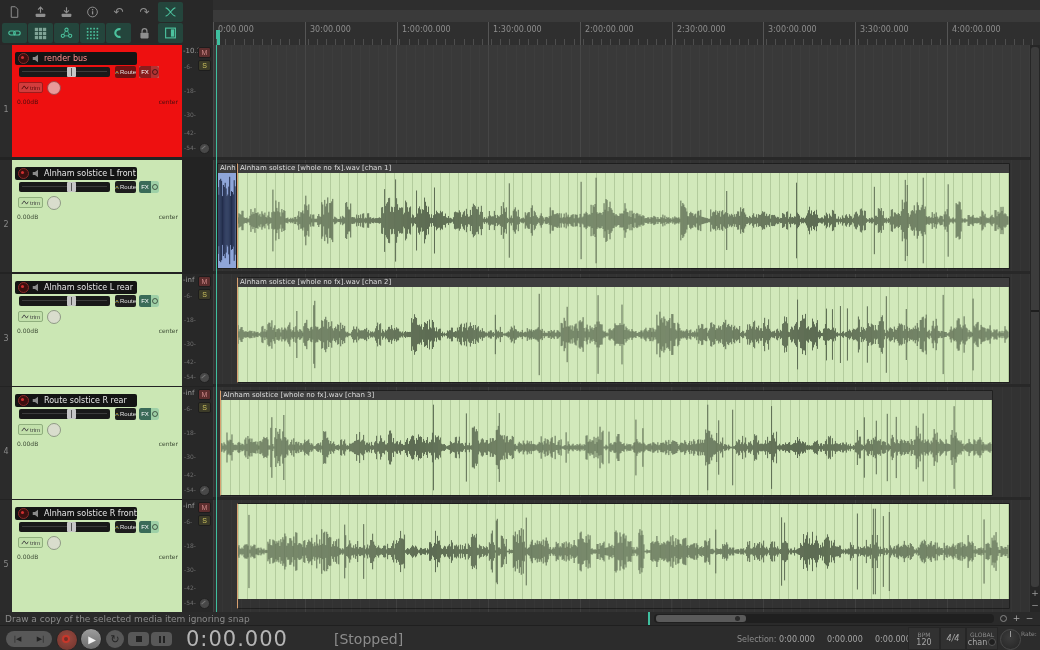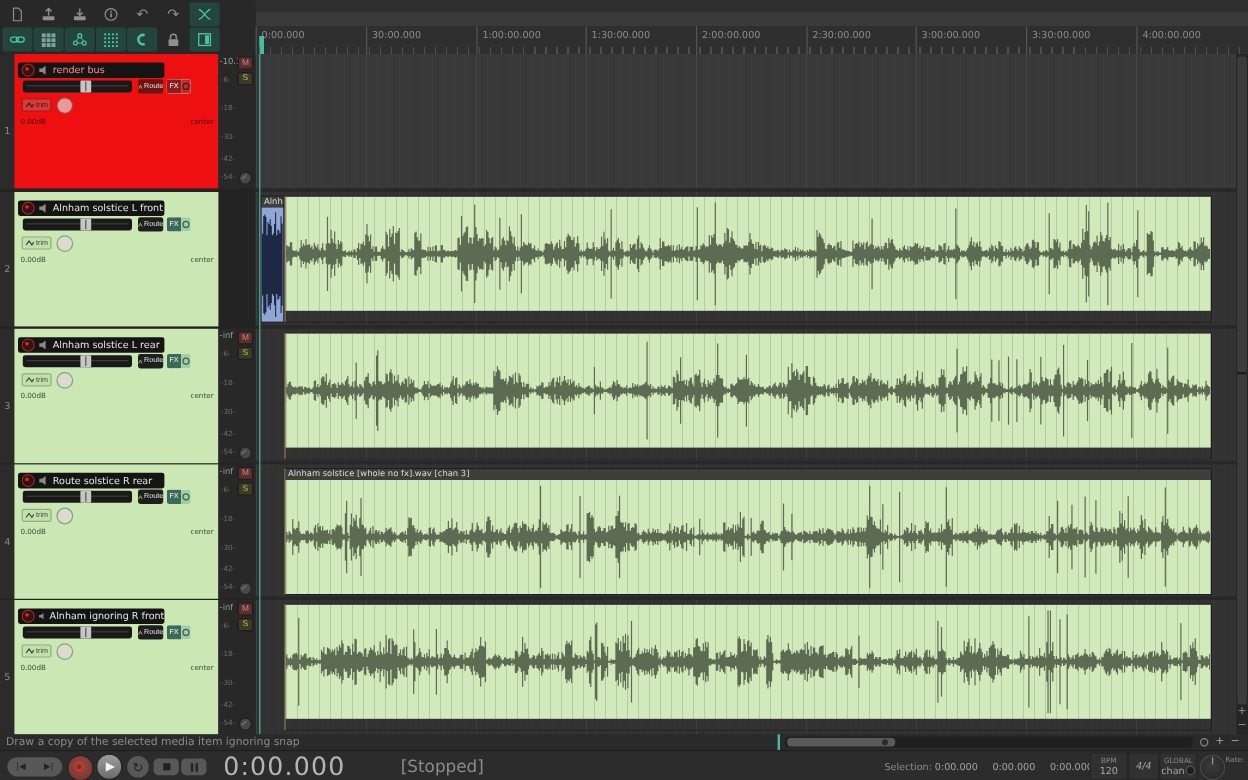--- a/index.html
+++ b/index.html
@@ -480,21 +480,21 @@
     <div class="track t-green" style="top:455px">
       <div class="gutter">
           <span>5</span>
         </div>
       <div class="panel">
         <div class="namebox">
           <span class="recarm"></span>
           <svg width="9" height="9" viewBox="0 0 12 12">
               <path d="M1 4h3l4-3v10L4 8H1z" fill="#8a8a8a"></path>
             </svg>
-          <span class="tname">Alnham ignoring R front</span>
+          <span class="tname">Alnham solstice R front</span>
         </div>
         <div class="vslider">
             <div class="vthumb"></div>
           </div>
         <button class="route">
           <svg width="7" height="9" viewBox="0 0 8 10">
               <path d="M1 8 4 2 7 8" fill="none" stroke="#e8c030" stroke-width="1.3"></path>
               <path d="M1 5h6" stroke="#4090e0" stroke-width="1"></path>
             </svg>
           <span>Route</span>
@@ -545,34 +545,36 @@
     <div class="item blue" style="left:4px;top:118px;width:20px">
       <div class="ilabel">Alnhar</div>
       <div class="ibody">
           <svg class="wave" viewBox="0 0 20 95" preserveAspectRatio="none">
             <path class="wvb" fill="none" d="M0 14.1V80.9M1 21.8V73.2M2 7.0V88.0M3 5.8V89.2M4 7.8V87.2M5 23.1V71.9M6 12.0V83.0M7 13.9V81.1M8 9.8V85.2M9 15.4V79.6M10 23.1V71.9M11 21.5V73.5M12 13.6V81.4M13 3.8V91.2M14 23.0V72.0M15 18.2V76.8M16 19.0V76.0M17 21.4V73.6M18 7.2V87.8M19 13.3V81.7"></path>
           </svg>
         </div>
     </div>
 
     <div class="item green" style="left:24px;top:118px;width:773px">
+      <div class="ilabel">Alnham solstice [whole no fx].wav [chan 1]</div>
       <div class="ibody">
           <svg class="wave" viewBox="0 0 773 95" preserveAspectRatio="none">
             <path class="wv" fill="none" d="M0 44.4V50.6M1 40.3V54.7M2 41.1V53.9M3 41.7V53.3M4 37.8V57.2M5 37.8V57.2M6 44.3V50.7M7 45.1V49.9M8 45.0V50.0M9 44.6V50.4M10 46.1V48.9M11 45.4V49.6M12 42.8V52.2M13 36.1V58.9M14 41.4V53.6M15 38.9V56.1M16 40.8V54.2M17 35.2V59.8M18 40.0V55.0M19 40.2V54.8M20 39.3V55.7M21 42.3V52.7M22 40.8V54.2M23 43.7V51.3M24 38.3V56.7M25 40.7V54.3M26 42.2V52.8M27 39.6V55.4M28 44.0V51.0M29 44.7V50.3M30 42.5V52.5M31 38.7V56.3M32 44.1V50.9M33 45.0V50.0M34 39.2V55.8M35 16.6V78.4M36 38.4V56.6M37 39.1V55.9M38 27.5V67.5M39 34.9V60.1M40 38.3V56.7M41 28.9V66.1M42 39.3V55.7M43 43.4V51.6M44 36.1V58.9M45 39.5V55.5M46 37.0V58.0M47 38.0V57.0M48 45.3V49.7M49 45.1V49.9M50 44.6V50.4M51 46.4V48.6M52 45.9V49.1M53 44.8V50.2M54 46.0V49.0M55 44.8V50.2M56 46.3V48.7M57 44.0V51.0M58 43.9V51.1M59 46.1V48.9M60 42.6V52.4M61 38.2V56.8M62 43.9V51.1M63 39.2V55.8M64 39.5V55.5M65 37.5V57.5M66 40.5V54.5M67 31.4V63.6M68 22.7V72.3M69 32.6V62.4M70 37.1V57.9M71 31.4V63.6M72 43.6V51.4M73 41.3V53.7M74 45.5V49.5M75 41.7V53.3M76 41.5V53.5M77 45.7V49.3M78 45.8V49.2M79 45.7V49.3M80 43.0V52.0M81 41.0V54.0M82 43.3V51.7M83 43.9V51.1M84 29.2V65.8M85 31.5V63.5M86 41.6V53.4M87 26.9V68.1M88 33.4V61.6M89 30.7V64.3M90 24.4V70.6M91 39.5V55.5M92 30.0V65.0M93 30.1V64.9M94 28.4V66.6M95 25.9V69.1M96 45.8V49.2M97 43.7V51.3M98 44.3V50.7M99 45.2V49.8M100 46.2V48.8M101 46.0V49.0M102 45.9V49.1M103 43.5V51.5M104 45.5V49.5M105 42.8V52.2M106 43.9V51.1M107 44.6V50.4M108 29.9V65.1M109 29.0V66.0M110 33.8V61.2M111 36.4V58.6M112 36.6V58.4M113 30.5V64.5M114 44.2V50.8M115 44.0V51.0M116 44.3V50.7M117 44.4V50.6M118 45.6V49.4M119 41.6V53.4M120 45.3V49.7M121 42.1V52.9M122 45.0V50.0M123 41.4V53.6M124 45.2V49.8M125 40.7V54.3M126 40.3V54.7M127 45.5V49.5M128 44.6V50.4M129 45.2V49.8M130 40.3V54.7M131 40.2V54.8M132 44.4V50.6M133 44.2V50.8M134 45.6V49.4M135 45.0V50.0M136 44.7V50.3M137 45.6V49.4M138 45.1V49.9M139 45.1V49.9M140 45.1V49.9M141 44.8V50.2M142 44.3V50.7M143 45.0V50.0M144 34.4V60.6M145 34.0V61.0M146 40.2V54.8M147 16.1V78.9M148 32.9V62.1M149 30.6V64.4M150 29.1V65.9M151 25.1V69.9M152 24.8V70.2M153 38.8V56.2M154 33.7V61.3M155 34.2V60.8M156 39.1V55.9M157 33.9V61.1M158 6.4V88.6M159 25.2V69.8M160 31.2V63.8M161 36.9V58.1M162 34.6V60.4M163 35.1V59.9M164 34.3V60.7M165 34.6V60.4M166 41.3V53.7M167 39.7V55.3M168 27.6V67.4M169 29.3V65.7M170 34.2V60.8M171 38.7V56.3M172 34.5V60.5M173 33.5V61.5M174 44.6V50.4M175 41.4V53.6M176 42.3V52.7M177 44.7V50.3M178 44.0V51.0M179 17.5V77.5M180 40.5V54.5M181 35.2V59.8M182 33.4V61.6M183 36.4V58.6M184 40.4V54.6M185 36.2V58.8M186 36.9V58.1M187 24.6V70.4M188 28.8V66.2M189 32.8V62.2M190 39.0V56.0M191 33.6V61.4M192 41.3V53.7M193 44.6V50.4M194 41.2V53.8M195 45.0V50.0M196 42.2V52.8M197 14.5V80.5M198 41.2V53.8M199 37.7V57.3M200 39.2V55.8M201 40.2V54.8M202 40.4V54.6M203 37.8V57.2M204 39.3V55.7M205 38.4V56.6M206 43.1V51.9M207 43.0V52.0M208 40.5V54.5M209 44.4V50.6M210 44.9V50.1M211 43.0V52.0M212 45.2V49.8M213 44.8V50.2M214 45.4V49.6M215 46.2V48.8M216 44.2V50.8M217 39.2V55.8M218 38.6V56.4M219 39.2V55.8M220 39.4V55.6M221 39.6V55.4M222 37.3V57.7M223 39.2V55.8M224 44.1V50.9M225 41.5V53.5M226 39.2V55.8M227 37.8V57.2M228 42.8V52.2M229 35.8V59.2M230 41.2V53.8M231 43.8V51.2M232 43.4V51.6M233 36.9V58.1M234 42.0V53.0M235 33.8V61.2M236 30.7V64.3M237 32.1V62.9M238 33.3V61.7M239 35.9V59.1M240 36.3V58.7M241 33.8V61.2M242 41.7V53.3M243 38.8V56.2M244 32.8V62.2M245 39.0V56.0M246 45.6V49.4M247 44.1V50.9M248 46.0V49.0M249 44.6V50.4M250 45.4V49.6M251 43.3V51.7M252 38.0V57.0M253 42.5V52.5M254 43.6V51.4M255 43.3V51.7M256 43.3V51.7M257 37.9V57.1M258 41.9V53.1M259 45.0V50.0M260 41.9V53.1M261 43.2V51.8M262 43.6V51.4M263 42.1V52.9M264 33.1V61.9M265 41.1V53.9M266 29.2V65.8M267 35.4V59.6M268 38.9V56.1M269 34.3V60.7M270 44.8V50.2M271 45.8V49.2M272 10.3V84.7M273 44.6V50.4M274 42.5V52.5M275 45.2V49.8M276 37.8V57.2M277 36.3V58.7M278 34.3V60.7M279 38.4V56.6M280 43.4V51.6M281 36.8V58.2M282 43.9V51.1M283 46.2V48.8M284 45.3V49.7M285 45.3V49.7M286 44.6V50.4M287 45.6V49.4M288 39.3V55.7M289 42.4V52.6M290 40.3V54.7M291 39.2V55.8M292 39.1V55.9M293 44.1V50.9M294 34.9V60.1M295 32.3V62.7M296 43.1V51.9M297 37.8V57.2M298 39.3V55.7M299 42.3V52.7M300 43.9V51.1M301 45.5V49.5M302 44.8V50.2M303 42.6V52.4M304 40.3V54.7M305 43.1V51.9M306 44.5V50.5M307 46.6V48.4M308 44.4V50.6M309 43.9V51.1M310 44.1V50.9M311 45.1V49.9M312 43.2V51.8M313 34.4V60.6M314 42.7V52.3M315 37.3V57.7M316 37.3V57.7M317 41.3V53.7M318 41.2V53.8M319 40.9V54.1M320 40.0V55.0M321 41.4V53.6M322 40.1V54.9M323 44.7V50.3M324 40.4V54.6M325 45.2V49.8M326 44.1V50.9M327 40.6V54.4M328 44.5V50.5M329 39.6V55.4M330 43.6V51.4M331 41.6V53.4M332 44.4V50.6M333 43.9V51.1M334 42.3V52.7M335 41.7V53.3M336 41.2V53.8M337 45.3V49.7M338 41.4V53.6M339 41.8V53.2M340 41.7V53.3M341 45.2V49.8M342 44.4V50.6M343 40.9V54.1M344 8.8V86.2M345 44.4V50.6M346 43.5V51.5M347 40.6V54.4M348 40.6V54.4M349 38.8V56.2M350 40.2V54.8M351 42.1V52.9M352 41.3V53.7M353 41.6V53.4M354 31.8V63.2M355 39.9V55.1M356 32.2V62.8M357 33.9V61.1M358 31.0V64.0M359 4.7V90.3M360 39.2V55.8M361 40.9V54.1M362 39.8V55.2M363 39.6V55.4M364 40.0V55.0M365 41.7V53.3M366 39.0V56.0M367 30.2V64.8M368 36.7V58.3M369 26.0V69.0M370 27.1V67.9M371 38.2V56.8M372 34.0V61.0M373 28.7V66.3M374 35.2V59.8M375 36.8V58.2M376 39.8V55.2M377 40.1V54.9M378 42.4V52.6M379 41.0V54.0M380 42.2V52.8M381 43.0V52.0M382 43.0V52.0M383 40.4V54.6M384 40.9V54.1M385 40.2V54.8M386 40.9V54.1M387 37.7V57.3M388 30.2V64.8M389 35.6V59.4M390 39.0V56.0M391 39.3V55.7M392 43.3V51.7M393 37.7V57.3M394 44.0V51.0M395 37.7V57.3M396 41.0V54.0M397 39.9V55.1M398 45.3V49.7M399 40.9V54.1M400 39.9V55.1M401 40.7V54.3M402 42.6V52.4M403 41.3V53.7M404 43.2V51.8M405 43.5V51.5M406 42.2V52.8M407 42.9V52.1M408 45.4V49.6M409 45.0V50.0M410 45.1V49.9M411 44.2V50.8M412 44.5V50.5M413 46.0V49.0M414 44.2V50.8M415 44.4V50.6M416 44.7V50.3M417 42.9V52.1M418 43.5V51.5M419 44.2V50.8M420 46.2V48.8M421 44.0V51.0M422 45.8V49.2M423 45.9V49.1M424 44.1V50.9M425 44.6V50.4M426 41.6V53.4M427 45.2V49.8M428 42.5V52.5M429 46.0V49.0M430 43.9V51.1M431 45.0V50.0M432 44.2V50.8M433 45.7V49.3M434 45.2V49.8M435 46.5V48.5M436 44.3V50.7M437 45.6V49.4M438 43.4V51.6M439 44.5V50.5M440 44.5V50.5M441 45.2V49.8M442 44.3V50.7M443 45.7V49.3M444 27.6V67.4M445 33.2V61.8M446 30.0V65.0M447 31.5V63.5M448 34.0V61.0M449 35.3V59.7M450 38.5V56.5M451 43.1V51.9M452 43.4V51.6M453 40.1V54.9M454 38.8V56.2M455 40.1V54.9M456 40.3V54.7M457 42.9V52.1M458 41.4V53.6M459 40.6V54.4M460 44.5V50.5M461 38.3V56.7M462 37.7V57.3M463 42.5V52.5M464 36.9V58.1M465 43.7V51.3M466 44.0V51.0M467 44.2V50.8M468 44.7V50.3M469 44.8V50.2M470 45.2V49.8M471 45.2V49.8M472 46.0V49.0M473 45.7V49.3M474 36.4V58.6M475 43.2V51.8M476 39.4V55.6M477 38.5V56.5M478 39.1V55.9M479 37.3V57.7M480 41.9V53.1M481 38.3V56.7M482 40.0V55.0M483 37.8V57.2M484 43.7V51.3M485 38.4V56.6M486 37.1V57.9M487 41.5V53.5M488 40.5V54.5M489 39.2V55.8M490 18.0V77.0M491 40.1V54.9M492 43.6V51.4M493 41.4V53.6M494 42.6V52.4M495 40.8V54.2M496 42.1V52.9M497 44.1V50.9M498 41.2V53.8M499 43.7V51.3M500 40.9V54.1M501 38.3V56.7M502 38.5V56.5M503 42.9V52.1M504 34.3V60.7M505 38.6V56.4M506 36.0V59.0M507 35.2V59.8M508 39.5V55.5M509 41.5V53.5M510 44.0V51.0M511 44.1V50.9M512 45.1V49.9M513 42.9V52.1M514 44.1V50.9M515 44.9V50.1M516 42.1V52.9M517 40.3V54.7M518 43.6V51.4M519 44.1V50.9M520 41.3V53.7M521 44.7V50.3M522 41.1V53.9M523 42.0V53.0M524 41.9V53.1M525 40.7V54.3M526 38.2V56.8M527 39.3V55.7M528 38.8V56.2M529 42.9V52.1M530 40.7V54.3M531 43.2V51.8M532 42.7V52.3M533 41.1V53.9M534 45.6V49.4M535 42.1V52.9M536 41.9V53.1M537 42.1V52.9M538 41.9V53.1M539 43.5V51.5M540 44.7V50.3M541 43.8V51.2M542 44.2V50.8M543 45.8V49.2M544 44.9V50.1M545 45.0V50.0M546 40.0V55.0M547 40.7V54.3M548 41.4V53.6M549 44.1V50.9M550 38.9V56.1M551 38.4V56.6M552 45.7V49.3M553 43.9V51.1M554 40.7V54.3M555 44.3V50.7M556 44.0V51.0M557 44.7V50.3M558 43.3V51.7M559 43.7V51.3M560 9.7V85.3M561 39.7V55.3M562 41.0V54.0M563 42.5V52.5M564 45.9V49.1M565 44.4V50.6M566 45.1V49.9M567 44.7V50.3M568 45.7V49.3M569 44.6V50.4M570 42.6V52.4M571 40.3V54.7M572 37.2V57.8M573 33.7V61.3M574 40.6V54.4M575 37.4V57.6M576 42.1V52.9M577 39.0V56.0M578 37.8V57.2M579 41.3V53.7M580 36.8V58.2M581 41.8V53.2M582 44.9V50.1M583 45.4V49.6M584 45.2V49.8M585 44.4V50.6M586 44.4V50.6M587 45.6V49.4M588 42.3V52.7M589 43.2V51.8M590 39.7V55.3M591 41.3V53.7M592 45.2V49.8M593 40.6V54.4M594 42.6V52.4M595 43.7V51.3M596 36.9V58.1M597 37.6V57.4M598 40.8V54.2M599 40.9V54.1M600 45.7V49.3M601 45.7V49.3M602 43.4V51.6M603 46.2V48.8M604 44.5V50.5M605 45.9V49.1M606 42.4V52.6M607 44.6V50.4M608 45.1V49.9M609 42.4V52.6M610 41.3V53.7M611 43.5V51.5M612 45.0V50.0M613 41.2V53.8M614 42.8V52.2M615 43.4V51.6M616 45.8V49.2M617 44.7V50.3M618 41.4V53.6M619 39.3V55.7M620 38.6V56.4M621 40.7V54.3M622 43.4V51.6M623 42.2V52.8M624 36.3V58.7M625 35.5V59.5M626 37.6V57.4M627 42.5V52.5M628 37.6V57.4M629 37.9V57.1M630 45.1V49.9M631 46.2V48.8M632 46.5V48.5M633 45.0V50.0M634 45.8V49.2M635 44.6V50.4M636 44.6V50.4M637 45.8V49.2M638 13.8V81.2M639 42.8V52.2M640 42.8V52.2M641 44.0V51.0M642 35.2V59.8M643 35.8V59.2M644 37.7V57.3M645 35.1V59.9M646 42.2V52.8M647 38.1V56.9M648 45.1V49.9M649 45.6V49.4M650 44.7V50.3M651 46.4V48.6M652 45.0V50.0M653 45.7V49.3M654 43.4V51.6M655 36.8V58.2M656 36.1V58.9M657 43.5V51.5M658 39.4V55.6M659 39.7V55.3M660 41.2V53.8M661 41.5V53.5M662 40.0V55.0M663 41.0V54.0M664 42.8V52.2M665 38.2V56.8M666 26.7V68.3M667 36.0V59.0M668 29.4V65.6M669 6.9V88.1M670 28.6V66.4M671 12.0V83.0M672 40.1V54.9M673 43.8V51.2M674 41.6V53.4M675 38.2V56.8M676 37.0V58.0M677 38.2V56.8M678 32.3V62.7M679 40.5V54.5M680 37.3V57.7M681 29.3V65.7M682 32.2V62.8M683 36.8V58.2M684 37.2V57.8M685 34.4V60.6M686 31.9V63.1M687 4.7V90.3M688 36.0V59.0M689 33.5V61.5M690 43.2V51.8M691 44.2V50.8M692 43.7V51.3M693 43.2V51.8M694 44.8V50.2M695 44.3V50.7M696 39.1V55.9M697 44.9V50.1M698 40.8V54.2M699 43.9V51.1M700 39.4V55.6M701 43.6V51.4M702 45.7V49.3M703 44.4V50.6M704 42.7V52.3M705 42.9V52.1M706 43.2V51.8M707 46.3V48.7M708 41.4V53.6M709 38.4V56.6M710 41.3V53.7M711 36.1V58.9M712 11.3V83.7M713 43.4V51.6M714 45.5V49.5M715 46.2V48.8M716 45.3V49.7M717 44.4V50.6M718 46.3V48.7M719 45.5V49.5M720 30.1V64.9M721 31.3V63.7M722 31.5V63.5M723 28.5V66.5M724 29.2V65.8M725 36.5V58.5M726 45.3V49.7M727 46.4V48.6M728 45.5V49.5M729 45.4V49.6M730 46.4V48.6M731 46.4V48.6M732 42.1V52.9M733 42.0V53.0M734 43.7V51.3M735 44.2V50.8M736 43.2V51.8M737 41.9V53.1M738 44.6V50.4M739 45.0V50.0M740 44.7V50.3M741 44.6V50.4M742 44.9V50.1M743 45.3V49.7M744 43.3V51.7M745 43.9V51.1M746 37.5V57.5M747 38.7V56.3M748 42.5V52.5M749 40.8V54.2M750 44.4V50.6M751 45.2V49.8M752 44.8V50.2M753 45.5V49.5M754 44.3V50.7M755 43.2V51.8M756 41.8V53.2M757 44.1V50.9M758 44.7V50.3M759 37.1V57.9M760 37.2V57.8M761 43.2V51.8M762 38.7V56.3M763 41.0V54.0M764 39.6V55.4M765 33.9V61.1M766 37.9V57.1M767 33.8V61.2M768 41.3V53.7M769 40.3V54.7M770 41.3V53.7M771 43.2V51.8M772 43.4V51.6"></path>
           </svg>
         </div>
     </div>
     <div class="item green" style="left:24px;top:232px;width:773px">
+      <div class="ilabel">Alnham solstice [whole no fx].wav [chan 2]</div>
       <div class="ibody">
           <svg class="wave" viewBox="0 0 773 95" preserveAspectRatio="none">
             <path class="wv" fill="none" d="M0 38.2V56.8M1 44.4V50.6M2 42.1V52.9M3 40.3V54.7M4 40.0V55.0M5 43.0V52.0M6 44.5V50.5M7 44.7V50.3M8 44.1V50.9M9 45.0V50.0M10 45.0V50.0M11 44.3V50.7M12 43.6V51.4M13 44.2V50.8M14 43.9V51.1M15 46.2V48.8M16 44.3V50.7M17 44.5V50.5M18 45.6V49.4M19 45.1V49.9M20 44.9V50.1M21 46.4V48.6M22 46.2V48.8M23 44.8V50.2M24 39.6V55.4M25 38.9V56.1M26 44.5V50.5M27 41.9V53.1M28 44.7V50.3M29 43.2V51.8M30 37.2V57.8M31 35.6V59.4M32 35.9V59.1M33 39.7V55.3M34 33.3V61.7M35 42.9V52.1M36 40.8V54.2M37 38.3V56.7M38 44.9V50.1M39 42.2V52.8M40 42.1V52.9M41 41.2V53.8M42 42.4V52.6M43 45.4V49.6M44 40.5V54.5M45 42.9V52.1M46 42.6V52.4M47 40.6V54.4M48 41.7V53.3M49 43.3V51.7M50 39.6V55.4M51 37.8V57.2M52 35.4V59.6M53 42.3V52.7M54 44.5V50.5M55 43.2V51.8M56 40.2V54.8M57 44.8V50.2M58 39.2V55.8M59 24.0V71.0M60 43.4V51.6M61 44.9V50.1M62 42.1V52.9M63 42.7V52.3M64 44.0V51.0M65 45.5V49.5M66 39.2V55.8M67 36.2V58.8M68 35.8V59.2M69 32.8V62.2M70 41.0V54.0M71 41.9V53.1M72 43.8V51.2M73 40.4V54.6M74 39.8V55.2M75 42.4V52.6M76 18.2V76.8M77 13.8V81.2M78 39.3V55.7M79 40.2V54.8M80 39.8V55.2M81 42.5V52.5M82 41.8V53.2M83 40.9V54.1M84 33.2V61.8M85 34.0V61.0M86 39.7V55.3M87 32.2V62.8M88 29.8V65.2M89 33.2V61.8M90 41.6V53.4M91 35.0V60.0M92 39.9V55.1M93 39.1V55.9M94 34.3V60.7M95 41.4V53.6M96 43.5V51.5M97 41.0V54.0M98 39.6V55.4M99 41.8V53.2M100 37.3V57.7M101 38.0V57.0M102 44.2V50.8M103 35.7V59.3M104 42.0V53.0M105 37.9V57.1M106 40.9V54.1M107 38.9V56.1M108 44.5V50.5M109 45.5V49.5M110 44.8V50.2M111 46.1V48.9M112 46.4V48.6M113 46.6V48.4M114 44.8V50.2M115 42.9V52.1M116 39.4V55.6M117 41.9V53.1M118 42.4V52.6M119 39.6V55.4M120 45.5V49.5M121 41.7V53.3M122 43.2V51.8M123 43.6V51.4M124 43.3V51.7M125 43.4V51.6M126 43.2V51.8M127 41.9V53.1M128 42.3V52.7M129 40.9V54.1M130 44.7V50.3M131 42.9V52.1M132 46.3V48.7M133 44.3V50.7M134 45.1V49.9M135 44.4V50.6M136 45.5V49.5M137 44.5V50.5M138 41.3V53.7M139 39.1V55.9M140 35.6V59.4M141 43.1V51.9M142 37.2V57.8M143 36.3V58.7M144 45.7V49.3M145 42.3V52.7M146 44.1V50.9M147 45.4V49.6M148 42.7V52.3M149 43.8V51.2M150 42.5V52.5M151 39.9V55.1M152 39.8V55.2M153 42.1V52.9M154 38.1V56.9M155 41.6V53.4M156 43.2V51.8M157 41.0V54.0M158 42.7V52.3M159 40.3V54.7M160 41.6V53.4M161 41.7V53.3M162 44.4V50.6M163 44.5V50.5M164 45.6V49.4M165 44.5V50.5M166 46.4V48.6M167 45.0V50.0M168 44.0V51.0M169 45.2V49.8M170 44.8V50.2M171 45.0V50.0M172 44.9V50.1M173 44.9V50.1M174 31.1V63.9M175 35.6V59.4M176 32.1V62.9M177 27.2V67.8M178 30.1V64.9M179 31.0V64.0M180 37.8V57.2M181 38.2V56.8M182 37.6V57.4M183 39.4V55.6M184 37.2V57.8M185 42.5V52.5M186 40.0V55.0M187 35.1V59.9M188 35.9V59.1M189 36.8V58.2M190 34.0V61.0M191 42.3V52.7M192 32.5V62.5M193 40.4V54.6M194 41.4V53.6M195 33.0V62.0M196 34.9V60.1M197 40.6V54.4M198 44.2V50.8M199 40.3V54.7M200 44.4V50.6M201 42.3V52.7M202 41.7V53.3M203 41.7V53.3M204 46.0V49.0M205 44.6V50.4M206 46.4V48.6M207 45.5V49.5M208 46.7V48.3M209 46.1V48.9M210 43.4V51.6M211 44.3V50.7M212 43.1V51.9M213 43.3V51.7M214 40.6V54.4M215 40.7V54.3M216 45.2V49.8M217 44.9V50.1M218 44.0V51.0M219 44.4V50.6M220 40.6V54.4M221 43.3V51.7M222 40.0V55.0M223 37.7V57.3M224 36.6V58.4M225 44.5V50.5M226 40.1V54.9M227 36.6V58.4M228 40.8V54.2M229 35.6V59.4M230 43.2V51.8M231 40.4V54.6M232 39.2V55.8M233 35.4V59.6M234 39.0V56.0M235 41.1V53.9M236 38.0V57.0M237 43.1V51.9M238 38.0V57.0M239 41.6V53.4M240 40.3V54.7M241 39.2V55.8M242 44.3V50.7M243 42.9V52.1M244 44.7V50.3M245 41.2V53.8M246 44.2V50.8M247 44.3V50.7M248 45.5V49.5M249 45.4V49.6M250 46.2V48.8M251 44.5V50.5M252 44.6V50.4M253 43.4V51.6M254 43.4V51.6M255 45.6V49.4M256 45.0V50.0M257 46.4V48.6M258 27.8V67.2M259 42.6V52.4M260 44.5V50.5M261 43.7V51.3M262 45.2V49.8M263 39.9V55.1M264 45.0V50.0M265 44.9V50.1M266 46.6V48.4M267 46.4V48.6M268 46.3V48.7M269 45.8V49.2M270 45.3V49.7M271 44.3V50.7M272 45.2V49.8M273 42.4V52.6M274 39.5V55.5M275 40.7V54.3M276 43.5V51.5M277 38.6V56.4M278 42.1V52.9M279 42.5V52.5M280 44.4V50.6M281 44.2V50.8M282 45.5V49.5M283 44.7V50.3M284 45.1V49.9M285 42.9V52.1M286 45.9V49.1M287 45.2V49.8M288 44.7V50.3M289 45.3V49.7M290 41.1V53.9M291 44.4V50.6M292 42.3V52.7M293 43.6V51.4M294 42.3V52.7M295 44.5V50.5M296 43.0V52.0M297 43.5V51.5M298 42.6V52.4M299 42.4V52.6M300 41.5V53.5M301 40.2V54.8M302 6.8V88.2M303 42.7V52.3M304 43.7V51.3M305 41.9V53.1M306 46.0V49.0M307 43.8V51.2M308 45.7V49.3M309 45.7V49.3M310 46.1V48.9M311 44.2V50.8M312 44.1V50.9M313 45.7V49.3M314 43.0V52.0M315 44.5V50.5M316 44.2V50.8M317 42.9V52.1M318 45.8V49.2M319 45.4V49.6M320 43.2V51.8M321 43.6V51.4M322 44.8V50.2M323 45.5V49.5M324 35.9V59.1M325 36.3V58.7M326 40.7V54.3M327 30.8V64.2M328 33.8V61.2M329 39.6V55.4M330 19.8V75.2M331 39.4V55.6M332 39.6V55.4M333 38.4V56.6M334 42.5V52.5M335 38.4V56.6M336 43.8V51.2M337 39.4V55.6M338 37.3V57.7M339 36.5V58.5M340 41.5V53.5M341 43.9V51.1M342 34.4V60.6M343 33.2V61.8M344 35.3V59.7M345 34.4V60.6M346 30.2V64.8M347 41.0V54.0M348 44.4V50.6M349 40.6V54.4M350 37.6V57.4M351 42.3V52.7M352 44.6V50.4M353 38.7V56.3M354 41.5V53.5M355 40.3V54.7M356 42.8V52.2M357 41.0V54.0M358 37.4V57.6M359 40.0V55.0M360 34.6V60.4M361 8.2V86.8M362 34.5V60.5M363 37.1V57.9M364 37.5V57.5M365 37.4V57.6M366 43.7V51.3M367 45.0V50.0M368 44.2V50.8M369 45.9V49.1M370 45.5V49.5M371 46.3V48.7M372 42.3V52.7M373 41.5V53.5M374 43.1V51.9M375 43.6V51.4M376 42.3V52.7M377 41.1V53.9M378 36.4V58.6M379 38.1V56.9M380 38.4V56.6M381 38.3V56.7M382 38.1V56.9M383 36.1V58.9M384 38.0V57.0M385 17.6V77.4M386 38.0V57.0M387 36.8V58.2M388 43.0V52.0M389 39.5V55.5M390 41.1V53.9M391 43.3V51.7M392 42.3V52.7M393 44.2V50.8M394 44.6V50.4M395 42.1V52.9M396 43.9V51.1M397 44.8V50.2M398 44.6V50.4M399 44.0V51.0M400 46.0V49.0M401 45.9V49.1M402 44.8V50.2M403 45.0V50.0M404 43.5V51.5M405 43.5V51.5M406 45.4V49.6M407 43.4V51.6M408 42.1V52.9M409 40.7V54.3M410 43.6V51.4M411 44.7V50.3M412 43.1V51.9M413 40.8V54.2M414 41.1V53.9M415 44.8V50.2M416 40.7V54.3M417 42.2V52.8M418 44.6V50.4M419 42.5V52.5M420 27.7V67.3M421 38.4V56.6M422 38.8V56.2M423 24.7V70.3M424 32.5V62.5M425 30.9V64.1M426 35.5V59.5M427 29.5V65.5M428 31.8V63.2M429 38.7V56.3M430 33.8V61.2M431 34.8V60.2M432 33.1V61.9M433 31.1V63.9M434 41.2V53.8M435 27.0V68.0M436 27.1V67.9M437 35.9V59.1M438 36.1V58.9M439 42.5V52.5M440 43.7V51.3M441 35.7V59.3M442 37.1V57.9M443 41.1V53.9M444 43.6V51.4M445 43.4V51.6M446 44.5V50.5M447 43.7V51.3M448 44.7V50.3M449 43.6V51.4M450 42.1V52.9M451 43.5V51.5M452 46.0V49.0M453 43.3V51.7M454 42.5V52.5M455 46.0V49.0M456 44.9V50.1M457 45.4V49.6M458 43.7V51.3M459 45.4V49.6M460 41.8V53.2M461 45.3V49.7M462 38.3V56.7M463 41.7V53.3M464 40.9V54.1M465 36.9V58.1M466 37.3V57.7M467 42.1V52.9M468 41.7V53.3M469 40.9V54.1M470 40.8V54.2M471 45.7V49.3M472 43.5V51.5M473 41.6V53.4M474 35.8V59.2M475 35.4V59.6M476 40.1V54.9M477 37.1V57.9M478 38.0V57.0M479 43.0V52.0M480 41.2V53.8M481 41.6V53.4M482 38.5V56.5M483 40.5V54.5M484 39.1V55.9M485 42.7V52.3M486 37.7V57.3M487 35.0V60.0M488 36.0V59.0M489 32.8V62.2M490 40.2V54.8M491 37.8V57.2M492 36.9V58.1M493 39.1V55.9M494 39.9V55.1M495 37.8V57.2M496 43.3V51.7M497 40.0V55.0M498 38.7V56.3M499 42.2V52.8M500 40.7V54.3M501 41.9V53.1M502 42.7V52.3M503 39.0V56.0M504 46.0V49.0M505 45.0V50.0M506 43.7V51.3M507 44.2V50.8M508 46.3V48.7M509 45.6V49.4M510 42.8V52.2M511 37.4V57.6M512 42.9V52.1M513 37.2V57.8M514 39.2V55.8M515 41.6V53.4M516 39.7V55.3M517 35.0V60.0M518 33.7V61.3M519 42.5V52.5M520 39.9V55.1M521 41.1V53.9M522 38.6V56.4M523 43.4V51.6M524 41.2V53.8M525 41.3V53.7M526 44.0V51.0M527 36.0V59.0M528 30.8V64.2M529 39.5V55.5M530 41.7V53.3M531 38.1V56.9M532 32.3V62.7M533 41.8V53.2M534 43.7V51.3M535 45.1V49.9M536 44.4V50.6M537 44.3V50.7M538 43.7V51.3M539 45.8V49.2M540 42.5V52.5M541 41.7V53.3M542 43.9V51.1M543 45.6V49.4M544 42.9V52.1M545 44.1V50.9M546 36.8V58.2M547 36.1V58.9M548 29.4V65.6M549 34.5V60.5M550 30.1V64.9M551 36.3V58.7M552 44.8V50.2M553 45.2V49.8M554 42.2V52.8M555 39.6V55.4M556 40.5V54.5M557 42.7V52.3M558 38.7V56.3M559 36.8V58.2M560 35.2V59.8M561 12.6V82.4M562 42.5V52.5M563 40.2V54.8M564 34.0V61.0M565 33.6V61.4M566 27.9V67.1M567 31.7V63.3M568 31.5V63.5M569 26.9V68.1M570 41.3V53.7M571 40.3V54.7M572 39.3V55.7M573 42.5V52.5M574 40.9V54.1M575 40.3V54.7M576 31.6V63.4M577 34.6V60.4M578 37.3V57.7M579 39.6V55.4M580 36.0V59.0M581 33.1V61.9M582 44.7V50.3M583 42.9V52.1M584 44.3V50.7M585 46.0V49.0M586 45.8V49.2M587 41.8V53.2M588 41.3V53.7M589 37.0V58.0M590 21.6V73.4M591 41.6V53.4M592 41.2V53.8M593 41.8V53.2M594 43.0V52.0M595 42.6V52.4M596 22.2V72.8M597 40.6V54.4M598 43.6V51.4M599 41.3V53.7M600 45.7V49.3M601 45.1V49.9M602 46.4V48.6M603 46.3V48.7M604 19.0V76.0M605 46.0V49.0M606 44.8V50.2M607 44.1V50.9M608 46.3V48.7M609 45.3V49.7M610 44.9V50.1M611 21.4V73.6M612 43.9V51.1M613 42.4V52.6M614 43.7V51.3M615 45.4V49.6M616 43.0V52.0M617 41.7V53.3M618 42.2V52.8M619 42.7V52.3M620 41.7V53.3M621 40.6V54.4M622 29.5V65.5M623 32.5V62.5M624 45.0V50.0M625 39.9V55.1M626 42.9V52.1M627 40.4V54.6M628 42.1V52.9M629 43.5V51.5M630 41.1V53.9M631 19.3V75.7M632 36.2V58.8M633 39.2V55.8M634 39.9V55.1M635 36.6V58.4M636 37.4V57.6M637 38.2V56.8M638 43.3V51.7M639 38.0V57.0M640 42.5V52.5M641 43.3V51.7M642 38.0V57.0M643 34.3V60.7M644 34.1V60.9M645 30.0V65.0M646 28.3V66.7M647 34.3V60.7M648 42.7V52.3M649 45.9V49.1M650 9.2V85.8M651 43.3V51.7M652 44.4V50.6M653 41.5V53.5M654 40.4V54.6M655 41.3V53.7M656 42.0V53.0M657 44.7V50.3M658 39.6V55.4M659 42.5V52.5M660 43.0V52.0M661 41.1V53.9M662 39.2V55.8M663 36.4V58.6M664 37.6V57.4M665 36.6V58.4M666 37.7V57.3M667 43.8V51.2M668 38.2V56.8M669 42.1V52.9M670 22.0V73.0M671 39.6V55.4M672 44.1V50.9M673 40.9V54.1M674 42.7V52.3M675 42.1V52.9M676 42.4V52.6M677 40.6V54.4M678 42.0V53.0M679 38.7V56.3M680 41.8V53.2M681 36.0V59.0M682 40.5V54.5M683 44.1V50.9M684 33.0V62.0M685 32.9V62.1M686 30.3V64.7M687 29.7V65.3M688 40.6V54.4M689 31.4V63.6M690 27.6V67.4M691 44.9V50.1M692 43.9V51.1M693 42.8V52.2M694 46.3V48.7M695 44.2V50.8M696 38.7V56.3M697 33.8V61.2M698 41.5V53.5M699 39.3V55.7M700 31.8V63.2M701 38.6V56.4M702 43.8V51.2M703 44.1V50.9M704 45.6V49.4M705 43.9V51.1M706 44.1V50.9M707 7.9V87.1M708 44.7V50.3M709 45.0V50.0M710 45.0V50.0M711 46.5V48.5M712 46.2V48.8M713 45.2V49.8M714 42.6V52.4M715 39.5V55.5M716 43.7V51.3M717 42.3V52.7M718 40.8V54.2M719 42.0V53.0M720 40.5V54.5M721 33.4V61.6M722 31.3V63.7M723 31.5V63.5M724 37.5V57.5M725 40.3V54.7M726 41.6V53.4M727 38.5V56.5M728 29.3V65.7M729 37.4V57.6M730 40.6V54.4M731 41.5V53.5M732 45.3V49.7M733 42.9V52.1M734 44.6V50.4M735 44.7V50.3M736 45.7V49.3M737 11.6V83.4M738 38.7V56.3M739 40.4V54.6M740 37.2V57.8M741 35.5V59.5M742 34.9V60.1M743 43.6V51.4M744 42.8V52.2M745 37.9V57.1M746 39.8V55.2M747 40.5V54.5M748 40.5V54.5M749 41.2V53.8M750 44.5V50.5M751 41.7V53.3M752 41.6V53.4M753 42.3V52.7M754 38.3V56.7M755 43.6V51.4M756 45.6V49.4M757 45.2V49.8M758 42.4V52.6M759 43.5V51.5M760 42.7V52.3M761 42.4V52.6M762 46.3V48.7M763 44.5V50.5M764 44.3V50.7M765 45.8V49.2M766 43.8V51.2M767 46.1V48.9M768 44.2V50.8M769 39.2V55.8M770 42.6V52.4M771 43.7V51.3M772 44.6V50.4"></path>
           </svg>
         </div>
     </div>
-    <div class="item green" style="left:24px;top:345px;width:773px">
+    <div class="item green" style="left:7px;top:345px;width:773px">
       <div class="ilabel">Alnham solstice [whole no fx].wav [chan 3]</div>
       <div class="ibody">
           <svg class="wave" viewBox="0 0 773 95" preserveAspectRatio="none">
             <path class="wv" fill="none" d="M0 43.2V51.8M1 43.4V51.6M2 45.6V49.4M3 42.4V52.6M4 43.9V51.1M5 45.2V49.8M6 32.5V62.5M7 40.3V54.7M8 41.4V53.6M9 39.7V55.3M10 39.9V55.1M11 34.4V60.6M12 43.0V52.0M13 44.7V50.3M14 44.9V50.1M15 44.6V50.4M16 45.2V49.8M17 42.8V52.2M18 41.9V53.1M19 42.8V52.2M20 44.9V50.1M21 43.6V51.4M22 44.0V51.0M23 45.2V49.8M24 39.5V55.5M25 37.6V57.4M26 43.8V51.2M27 36.0V59.0M28 39.3V55.7M29 38.4V56.6M30 42.0V53.0M31 38.6V56.4M32 42.3V52.7M33 41.9V53.1M34 41.9V53.1M35 41.4V53.6M36 44.4V50.6M37 41.7V53.3M38 45.5V49.5M39 41.1V53.9M40 40.8V54.2M41 42.1V52.9M42 39.4V55.6M43 36.9V58.1M44 38.0V57.0M45 38.2V56.8M46 37.2V57.8M47 39.4V55.6M48 45.3V49.7M49 45.5V49.5M50 27.8V67.2M51 17.2V77.8M52 44.0V51.0M53 46.4V48.6M54 37.3V57.7M55 28.0V67.0M56 38.9V56.1M57 31.7V63.3M58 34.0V61.0M59 29.0V66.0M60 38.6V56.4M61 40.4V54.6M62 31.4V63.6M63 15.0V80.0M64 37.0V58.0M65 37.7V57.3M66 40.6V54.4M67 39.5V55.5M68 45.3V49.7M69 44.3V50.7M70 42.0V53.0M71 39.7V55.3M72 44.5V50.5M73 38.3V56.7M74 44.6V50.4M75 42.0V53.0M76 41.7V53.3M77 43.5V51.5M78 41.9V53.1M79 45.4V49.6M80 43.0V52.0M81 43.3V51.7M82 45.1V49.9M83 43.4V51.6M84 39.7V55.3M85 42.1V52.9M86 41.0V54.0M87 40.4V54.6M88 39.3V55.7M89 42.9V52.1M90 44.7V50.3M91 43.2V51.8M92 44.5V50.5M93 46.3V48.7M94 46.1V48.9M95 45.5V49.5M96 44.1V50.9M97 43.3V51.7M98 43.1V51.9M99 44.7V50.3M100 42.4V52.6M101 45.6V49.4M102 40.0V55.0M103 31.1V63.9M104 32.0V63.0M105 31.4V63.6M106 38.2V56.8M107 37.6V57.4M108 40.2V54.8M109 43.6V51.4M110 41.0V54.0M111 44.2V50.8M112 43.2V51.8M113 41.6V53.4M114 44.0V51.0M115 45.8V49.2M116 45.3V49.7M117 45.0V50.0M118 44.5V50.5M119 45.8V49.2M120 39.9V55.1M121 39.4V55.6M122 44.6V50.4M123 41.1V53.9M124 39.5V55.5M125 43.6V51.4M126 45.6V49.4M127 45.2V49.8M128 45.9V49.1M129 43.4V51.6M130 43.8V51.2M131 43.6V51.4M132 42.8V52.2M133 42.5V52.5M134 41.0V54.0M135 40.8V54.2M136 34.1V60.9M137 40.0V55.0M138 39.7V55.3M139 32.0V63.0M140 41.7V53.3M141 40.5V54.5M142 39.6V55.4M143 34.9V60.1M144 41.2V53.8M145 44.7V50.3M146 42.7V52.3M147 42.6V52.4M148 44.0V51.0M149 42.6V52.4M150 45.6V49.4M151 41.9V53.1M152 45.0V50.0M153 45.5V49.5M154 42.4V52.6M155 41.1V53.9M156 35.8V59.2M157 43.2V51.8M158 43.6V51.4M159 41.3V53.7M160 35.4V59.6M161 38.2V56.8M162 41.9V53.1M163 41.9V53.1M164 40.6V54.4M165 44.4V50.6M166 44.4V50.6M167 43.1V51.9M168 34.6V60.4M169 30.7V64.3M170 30.5V64.5M171 33.4V61.6M172 42.2V52.8M173 38.0V57.0M174 43.6V51.4M175 43.3V51.7M176 41.5V53.5M177 41.1V53.9M178 44.3V50.7M179 42.2V52.8M180 40.3V54.7M181 43.9V51.1M182 43.9V51.1M183 45.1V49.9M184 45.0V50.0M185 42.0V53.0M186 39.7V55.3M187 38.0V57.0M188 43.9V51.1M189 41.1V53.9M190 39.3V55.7M191 36.4V58.6M192 35.4V59.6M193 35.9V59.1M194 40.1V54.9M195 43.8V51.2M196 38.1V56.9M197 39.9V55.1M198 34.4V60.6M199 36.9V58.1M200 36.3V58.7M201 37.0V58.0M202 42.2V52.8M203 39.0V56.0M204 40.8V54.2M205 42.9V52.1M206 40.0V55.0M207 37.1V57.9M208 43.3V51.7M209 41.9V53.1M210 42.2V52.8M211 39.7V55.3M212 32.7V62.3M213 4.7V90.3M214 42.3V52.7M215 35.3V59.7M216 37.3V57.7M217 36.9V58.1M218 35.7V59.3M219 39.7V55.3M220 37.5V57.5M221 43.7V51.3M222 44.3V50.7M223 44.2V50.8M224 44.0V51.0M225 45.1V49.9M226 46.3V48.7M227 45.9V49.1M228 45.4V49.6M229 45.0V50.0M230 41.1V53.9M231 42.1V52.9M232 43.4V51.6M233 43.0V52.0M234 42.5V52.5M235 37.2V57.8M236 36.8V58.2M237 43.3V51.7M238 40.7V54.3M239 36.7V58.3M240 43.5V51.5M241 43.2V51.8M242 43.0V52.0M243 44.5V50.5M244 46.0V49.0M245 42.8V52.2M246 13.4V81.6M247 45.2V49.8M248 45.2V49.8M249 42.8V52.2M250 45.7V49.3M251 45.2V49.8M252 27.7V67.3M253 27.6V67.4M254 26.4V68.6M255 31.5V63.5M256 29.1V65.9M257 31.2V63.8M258 40.6V54.4M259 43.6V51.4M260 42.4V52.6M261 39.4V55.6M262 38.3V56.7M263 39.5V55.5M264 42.7V52.3M265 42.3V52.7M266 40.0V55.0M267 40.0V55.0M268 43.8V51.2M269 43.2V51.8M270 38.2V56.8M271 41.7V53.3M272 38.1V56.9M273 38.2V56.8M274 40.9V54.1M275 39.9V55.1M276 30.1V64.9M277 29.7V65.3M278 25.9V69.1M279 13.1V81.9M280 34.7V60.3M281 35.7V59.3M282 35.4V59.6M283 39.3V55.7M284 35.2V59.8M285 42.4V52.6M286 36.5V58.5M287 35.9V59.1M288 42.2V52.8M289 40.1V54.9M290 39.1V55.9M291 39.7V55.3M292 35.9V59.1M293 36.9V58.1M294 44.4V50.6M295 43.9V51.1M296 45.6V49.4M297 45.8V49.2M298 43.5V51.5M299 41.8V53.2M300 43.2V51.8M301 43.6V51.4M302 44.7V50.3M303 40.6V54.4M304 43.2V51.8M305 44.5V50.5M306 43.7V51.3M307 40.5V54.5M308 43.2V51.8M309 41.4V53.6M310 44.1V50.9M311 40.9V54.1M312 44.2V50.8M313 43.8V51.2M314 44.2V50.8M315 44.5V50.5M316 45.3V49.7M317 44.5V50.5M318 43.7V51.3M319 41.9V53.1M320 42.7V52.3M321 36.3V58.7M322 42.5V52.5M323 44.6V50.4M324 41.1V53.9M325 38.4V56.6M326 43.4V51.6M327 39.2V55.8M328 39.8V55.2M329 44.5V50.5M330 41.5V53.5M331 38.4V56.6M332 37.2V57.8M333 43.0V52.0M334 43.3V51.7M335 35.8V59.2M336 45.0V50.0M337 44.8V50.2M338 41.6V53.4M339 40.0V55.0M340 45.3V49.7M341 39.4V55.6M342 46.4V48.6M343 46.2V48.8M344 45.6V49.4M345 45.0V50.0M346 32.3V62.7M347 45.6V49.4M348 41.4V53.6M349 44.1V50.9M350 45.5V49.5M351 45.8V49.2M352 44.6V50.4M353 43.7V51.3M354 45.9V49.1M355 45.1V49.9M356 45.6V49.4M357 44.0V51.0M358 45.3V49.7M359 44.5V50.5M360 43.6V51.4M361 45.7V49.3M362 44.6V50.4M363 46.1V48.9M364 44.2V50.8M365 44.9V50.1M366 35.7V59.3M367 35.3V59.7M368 42.1V52.9M369 41.4V53.6M370 39.3V55.7M371 41.9V53.1M372 40.3V54.7M373 40.5V54.5M374 36.8V58.2M375 43.9V51.1M376 37.8V57.2M377 42.1V52.9M378 36.6V58.4M379 39.4V55.6M380 26.7V68.3M381 39.9V55.1M382 32.2V62.8M383 30.7V64.3M384 46.5V48.5M385 46.4V48.6M386 44.7V50.3M387 45.7V49.3M388 46.5V48.5M389 31.6V63.4M390 43.7V51.3M391 42.9V52.1M392 44.6V50.4M393 44.5V50.5M394 42.4V52.6M395 41.9V53.1M396 42.6V52.4M397 36.4V58.6M398 34.0V61.0M399 34.0V61.0M400 41.5V53.5M401 42.1V52.9M402 44.1V50.9M403 44.0V51.0M404 43.2V51.8M405 45.8V49.2M406 45.6V49.4M407 43.7V51.3M408 44.9V50.1M409 44.0V51.0M410 44.4V50.6M411 44.3V50.7M412 46.4V48.6M413 45.3V49.7M414 42.8V52.2M415 42.2V52.8M416 19.6V75.4M417 39.1V55.9M418 41.5V53.5M419 43.2V51.8M420 42.2V52.8M421 43.4V51.6M422 43.8V51.2M423 28.2V66.8M424 42.7V52.3M425 44.1V50.9M426 45.4V49.6M427 45.4V49.6M428 44.4V50.6M429 43.9V51.1M430 43.8V51.2M431 43.4V51.6M432 45.4V49.6M433 42.3V52.7M434 42.4V52.6M435 43.5V51.5M436 44.0V51.0M437 45.0V50.0M438 42.2V52.8M439 45.3V49.7M440 44.7V50.3M441 42.9V52.1M442 43.0V52.0M443 42.6V52.4M444 42.6V52.4M445 43.9V51.1M446 40.4V54.6M447 41.9V53.1M448 45.1V49.9M449 39.9V55.1M450 44.0V51.0M451 44.1V50.9M452 41.8V53.2M453 40.3V54.7M454 40.9V54.1M455 41.0V54.0M456 41.9V53.1M457 42.0V53.0M458 43.9V51.1M459 45.9V49.1M460 44.6V50.4M461 42.8V52.2M462 42.7V52.3M463 43.0V52.0M464 43.7V51.3M465 40.2V54.8M466 41.9V53.1M467 44.2V50.8M468 45.1V49.9M469 43.1V51.9M470 40.9V54.1M471 45.0V50.0M472 41.3V53.7M473 44.1V50.9M474 39.3V55.7M475 41.2V53.8M476 44.2V50.8M477 43.5V51.5M478 39.8V55.2M479 39.3V55.7M480 43.5V51.5M481 39.6V55.4M482 42.7V52.3M483 39.9V55.1M484 42.9V52.1M485 39.5V55.5M486 29.5V65.5M487 32.9V62.1M488 4.7V90.3M489 30.6V64.4M490 31.1V63.9M491 37.6V57.4M492 34.6V60.4M493 38.3V56.7M494 40.4V54.6M495 40.3V54.7M496 41.1V53.9M497 33.0V62.0M498 43.1V51.9M499 20.3V74.7M500 44.2V50.8M501 41.7V53.3M502 43.2V51.8M503 37.5V57.5M504 45.9V49.1M505 44.1V50.9M506 44.4V50.6M507 44.9V50.1M508 46.4V48.6M509 44.6V50.4M510 45.9V49.1M511 46.7V48.3M512 46.7V48.3M513 9.7V85.3M514 46.2V48.8M515 46.1V48.9M516 44.9V50.1M517 41.2V53.8M518 42.4V52.6M519 39.4V55.6M520 40.0V55.0M521 44.1V50.9M522 42.3V52.7M523 35.9V59.1M524 44.2V50.8M525 42.6V52.4M526 37.5V57.5M527 44.2V50.8M528 45.7V49.3M529 42.2V52.8M530 42.6V52.4M531 41.2V53.8M532 43.7V51.3M533 45.2V49.8M534 39.9V55.1M535 34.2V60.8M536 35.8V59.2M537 35.3V59.7M538 42.4V52.6M539 40.4V54.6M540 44.1V50.9M541 43.7V51.3M542 43.7V51.3M543 43.8V51.2M544 44.2V50.8M545 43.4V51.6M546 40.2V54.8M547 43.8V51.2M548 36.8V58.2M549 42.7V52.3M550 40.9V54.1M551 41.0V54.0M552 6.1V88.9M553 34.9V60.1M554 32.7V62.3M555 38.4V56.6M556 41.5V53.5M557 31.7V63.3M558 45.7V49.3M559 45.3V49.7M560 43.8V51.2M561 45.3V49.7M562 45.4V49.6M563 44.2V50.8M564 44.0V51.0M565 44.8V50.2M566 42.5V52.5M567 44.1V50.9M568 44.0V51.0M569 42.7V52.3M570 42.0V53.0M571 44.9V50.1M572 44.7V50.3M573 44.1V50.9M574 43.2V51.8M575 42.9V52.1M576 40.2V54.8M577 43.1V51.9M578 37.0V58.0M579 40.7V54.3M580 38.9V56.1M581 41.5V53.5M582 43.3V51.7M583 41.3V53.7M584 41.9V53.1M585 43.4V51.6M586 42.2V52.8M587 45.4V49.6M588 44.9V50.1M589 45.5V49.5M590 45.2V49.8M591 45.8V49.2M592 45.4V49.6M593 45.3V49.7M594 43.1V51.9M595 41.5V53.5M596 41.9V53.1M597 41.1V53.9M598 40.2V54.8M599 43.9V51.1M600 45.8V49.2M601 43.5V51.5M602 43.1V51.9M603 45.6V49.4M604 44.0V51.0M605 44.2V50.8M606 41.0V54.0M607 39.4V55.6M608 44.2V50.8M609 36.2V58.8M610 37.3V57.7M611 35.8V59.2M612 44.3V50.7M613 38.2V56.8M614 44.3V50.7M615 43.8V51.2M616 41.0V54.0M617 43.3V51.7M618 43.5V51.5M619 44.2V50.8M620 44.0V51.0M621 43.1V51.9M622 45.1V49.9M623 42.6V52.4M624 42.6V52.4M625 44.2V50.8M626 44.4V50.6M627 42.4V52.6M628 45.3V49.7M629 44.2V50.8M630 45.8V49.2M631 43.7V51.3M632 46.1V48.9M633 46.3V48.7M634 45.0V50.0M635 45.7V49.3M636 42.8V52.2M637 42.4V52.6M638 30.0V65.0M639 40.5V54.5M640 36.7V58.3M641 36.6V58.4M642 44.4V50.6M643 44.7V50.3M644 46.0V49.0M645 17.3V77.7M646 44.7V50.3M647 43.4V51.6M648 39.6V55.4M649 38.9V56.1M650 41.1V53.9M651 43.9V51.1M652 39.8V55.2M653 44.2V50.8M654 37.9V57.1M655 39.6V55.4M656 36.7V58.3M657 20.7V74.3M658 41.1V53.9M659 40.3V54.7M660 40.9V54.1M661 39.2V55.8M662 45.1V49.9M663 41.7V53.3M664 41.2V53.8M665 41.5V53.5M666 42.1V52.9M667 45.2V49.8M668 13.8V81.2M669 43.5V51.5M670 44.6V50.4M671 45.9V49.1M672 38.5V56.5M673 34.9V60.1M674 37.2V57.8M675 42.1V52.9M676 43.3V51.7M677 16.9V78.1M678 39.5V55.5M679 43.1V51.9M680 43.5V51.5M681 41.0V54.0M682 39.3V55.7M683 40.4V54.6M684 42.9V52.1M685 39.9V55.1M686 41.0V54.0M687 42.8V52.2M688 41.1V53.9M689 40.9V54.1M690 42.9V52.1M691 44.4V50.6M692 39.1V55.9M693 41.0V54.0M694 45.0V50.0M695 39.8V55.2M696 39.5V55.5M697 25.8V69.2M698 36.3V58.7M699 27.7V67.3M700 38.7V56.3M701 33.6V61.4M702 41.4V53.6M703 40.2V54.8M704 13.5V81.5M705 43.0V52.0M706 39.5V55.5M707 41.8V53.2M708 41.0V54.0M709 39.5V55.5M710 42.7V52.3M711 44.2V50.8M712 40.7V54.3M713 42.4V52.6M714 37.6V57.4M715 29.1V65.9M716 33.7V61.3M717 39.8V55.2M718 32.6V62.4M719 41.9V53.1M720 43.6V51.4M721 38.8V56.2M722 40.2V54.8M723 41.3V53.7M724 42.3V52.7M725 43.7V51.3M726 44.0V51.0M727 39.4V55.6M728 43.5V51.5M729 43.7V51.3M730 44.0V51.0M731 44.5V50.5M732 34.8V60.2M733 30.0V65.0M734 37.7V57.3M735 6.2V88.8M736 35.8V59.2M737 32.4V62.6M738 38.4V56.6M739 40.6V54.4M740 40.5V54.5M741 42.2V52.8M742 40.4V54.6M743 44.0V51.0M744 43.6V51.4M745 46.1V48.9M746 44.6V50.4M747 44.1V50.9M748 43.2V51.8M749 43.3V51.7M750 38.9V56.1M751 42.1V52.9M752 43.7V51.3M753 43.9V51.1M754 44.5V50.5M755 39.4V55.6M756 40.4V54.6M757 44.0V51.0M758 41.4V53.6M759 39.8V55.2M760 39.5V55.5M761 37.2V57.8M762 39.7V55.3M763 44.5V50.5M764 42.0V53.0M765 43.7V51.3M766 45.3V49.7M767 44.2V50.8M768 45.1V49.9M769 43.7V51.3M770 43.2V51.8M771 42.3V52.7M772 43.9V51.1"></path>
           </svg>
         </div>
     </div>
     <div class="item green" style="left:24px;top:458px;width:773px">
       <div class="ibody">
           <svg class="wave" viewBox="0 0 773 95" preserveAspectRatio="none">

